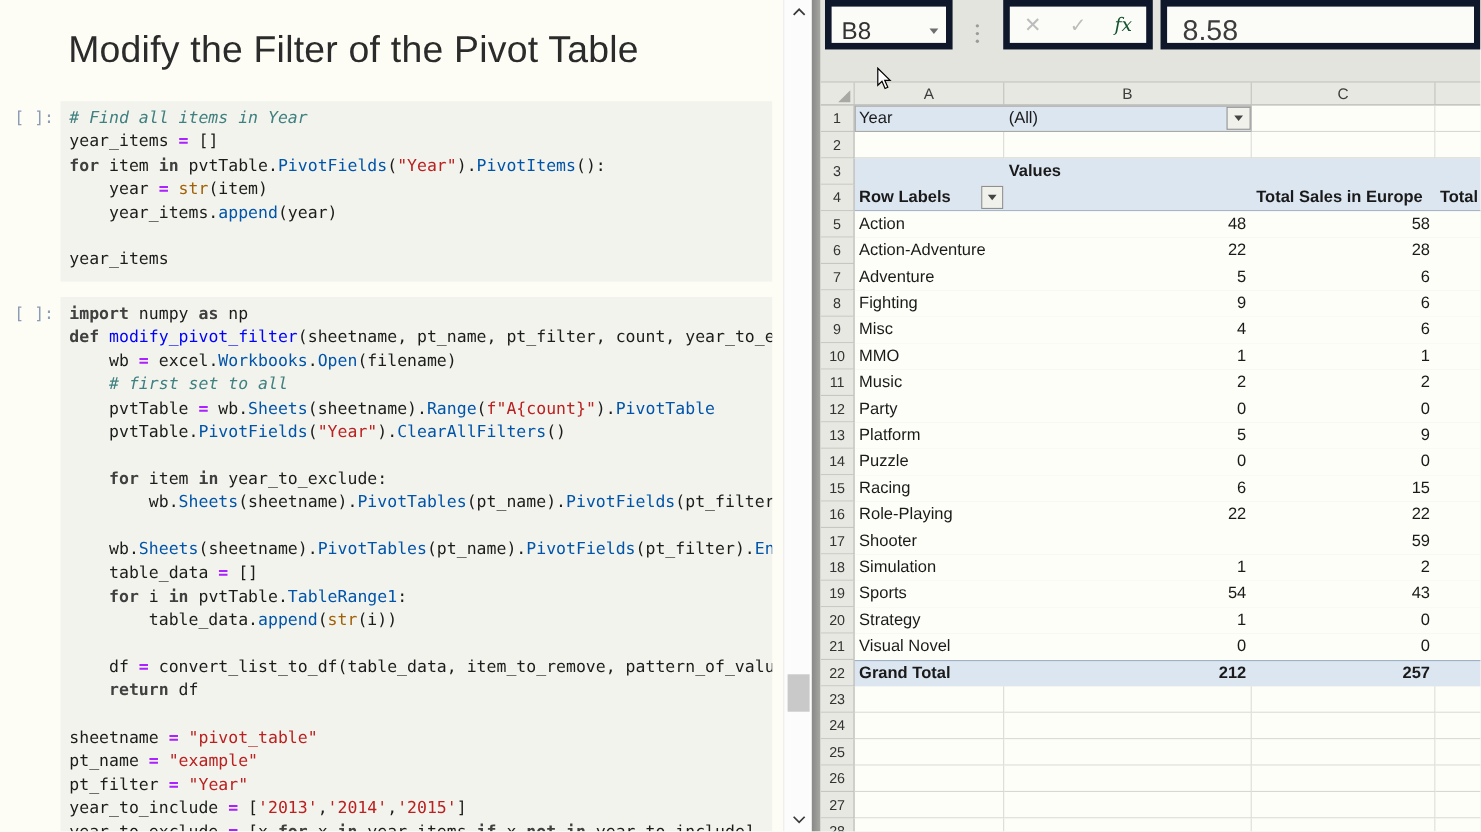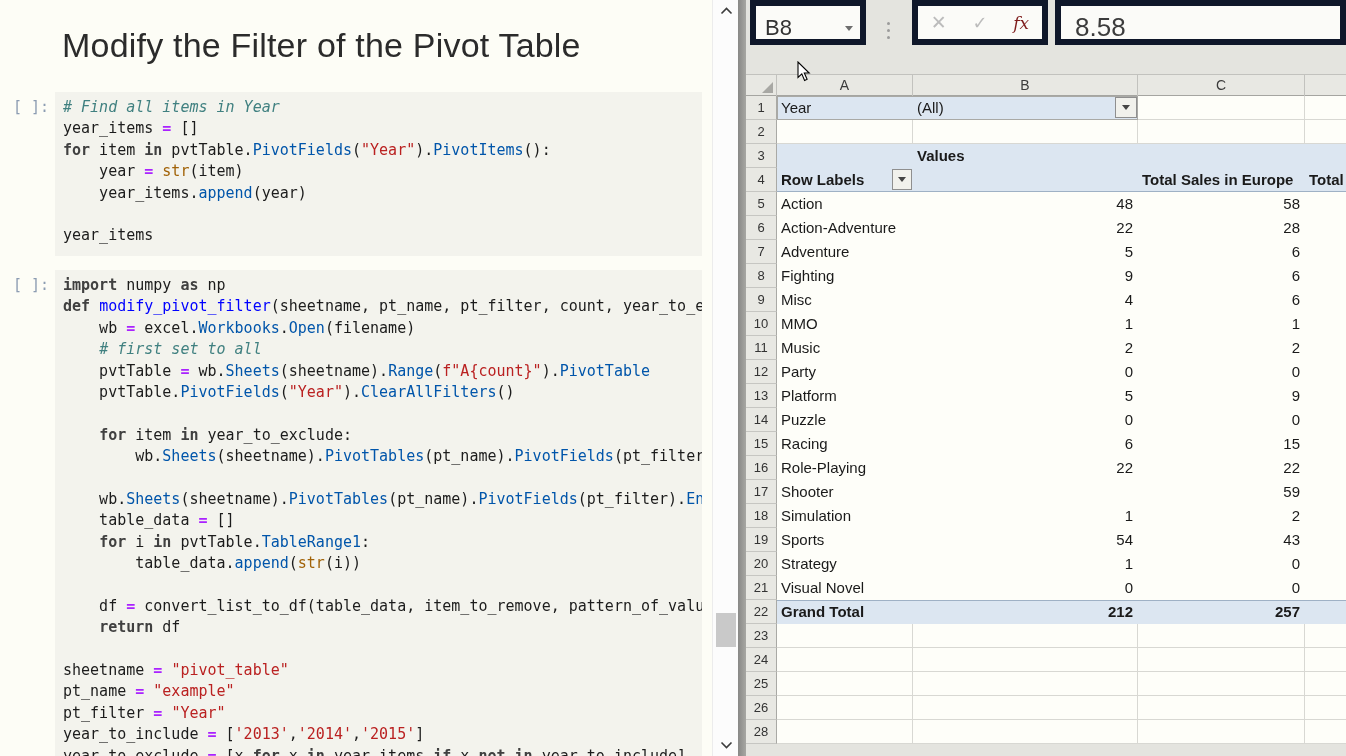--- a/index.html
+++ b/index.html
@@ -40,21 +40,21 @@
   .excel { position:absolute; left:746px; top:0; width:600px; height:756px; background:#e4e4df; overflow:hidden; }
   .xl-box { position:absolute; top:0; height:45px; background:#fbfbf8; border:6px solid #0f172a; }
   .namebox { left:4px; width:116px; }
   .namebox-text { position:absolute; left:9px; top:0; font-size:22px; line-height:43px; color:#333; }
   .namebox-arrow { position:absolute; right:7px; top:20px; width:0; height:0; border-left:4px solid transparent; border-right:4px solid transparent; border-top:5px solid #6e6e6e; }
   .vdots { position:absolute; left:141px; top:22px; display:flex; flex-direction:column; gap:4px; }
   .vdots .dot { width:3px; height:3px; border-radius:50%; background:#9b9b9b; }
   .fxbox { left:166px; width:136px; display:flex; align-items:center; justify-content:space-around; }
   .icon-cancel { font-size:19px; color:#bcbcbc; }
   .icon-enter { font-size:18px; color:#bcbcbc; }
-  .icon-fx { font:italic 17px "DejaVu Serif", serif; color:#7f1d1d;text-align:right; }
+  .icon-fx { font:italic 17px "DejaVu Serif", serif; color:#14532d;text-align:right; }
   .fbar { left:309px; width:291px; }
   .fbar-text { position:absolute; left:14px; top:0; font-size:26px; line-height:42px; color:#3c3c3c; }
 
   
   .xl-colheads { position:absolute; left:0; top:74px; width:600px; height:22px; background:#e8e8e3; border-top:1px solid #c2c2be; border-bottom:1px solid #a5a5a1; }
   .chead { position:absolute; top:0; height:21px; border-right:1px solid #c2c2be; font-size:14px; line-height:20px; color:#3c3c3c; text-align:center; }
   .corner { left:0; width:31px; }
   .corner-tri { position:absolute; right:3px; bottom:3px; width:0; height:0; border-bottom:11px solid #a8a8a4; border-left:11px solid transparent; }
 
   
@@ -328,20 +328,27 @@
         <div class="gcell" style="left: 559px; width: 100px;"></div>
       </div>
       <div class="xl-row">
         <div class="rownum">26</div>
         <div class="gcell" style="left: 31px; width: 136px;"></div>
         <div class="gcell" style="left: 167px; width: 225px;"></div>
         <div class="gcell" style="left: 392px; width: 167px;"></div>
         <div class="gcell" style="left: 559px; width: 100px;"></div>
       </div>
       <div class="xl-row">
+        <div class="rownum">27</div>
+        <div class="gcell" style="left: 31px; width: 136px;"></div>
+        <div class="gcell" style="left: 167px; width: 225px;"></div>
+        <div class="gcell" style="left: 392px; width: 167px;"></div>
+        <div class="gcell" style="left: 559px; width: 100px;"></div>
+      </div>
+      <div class="xl-row">
         <div class="rownum">28</div>
         <div class="gcell" style="left: 31px; width: 136px;"></div>
         <div class="gcell" style="left: 167px; width: 225px;"></div>
         <div class="gcell" style="left: 392px; width: 167px;"></div>
         <div class="gcell" style="left: 559px; width: 100px;"></div>
       </div>
     </div>
 </div>
 
 <div class="cursor">

